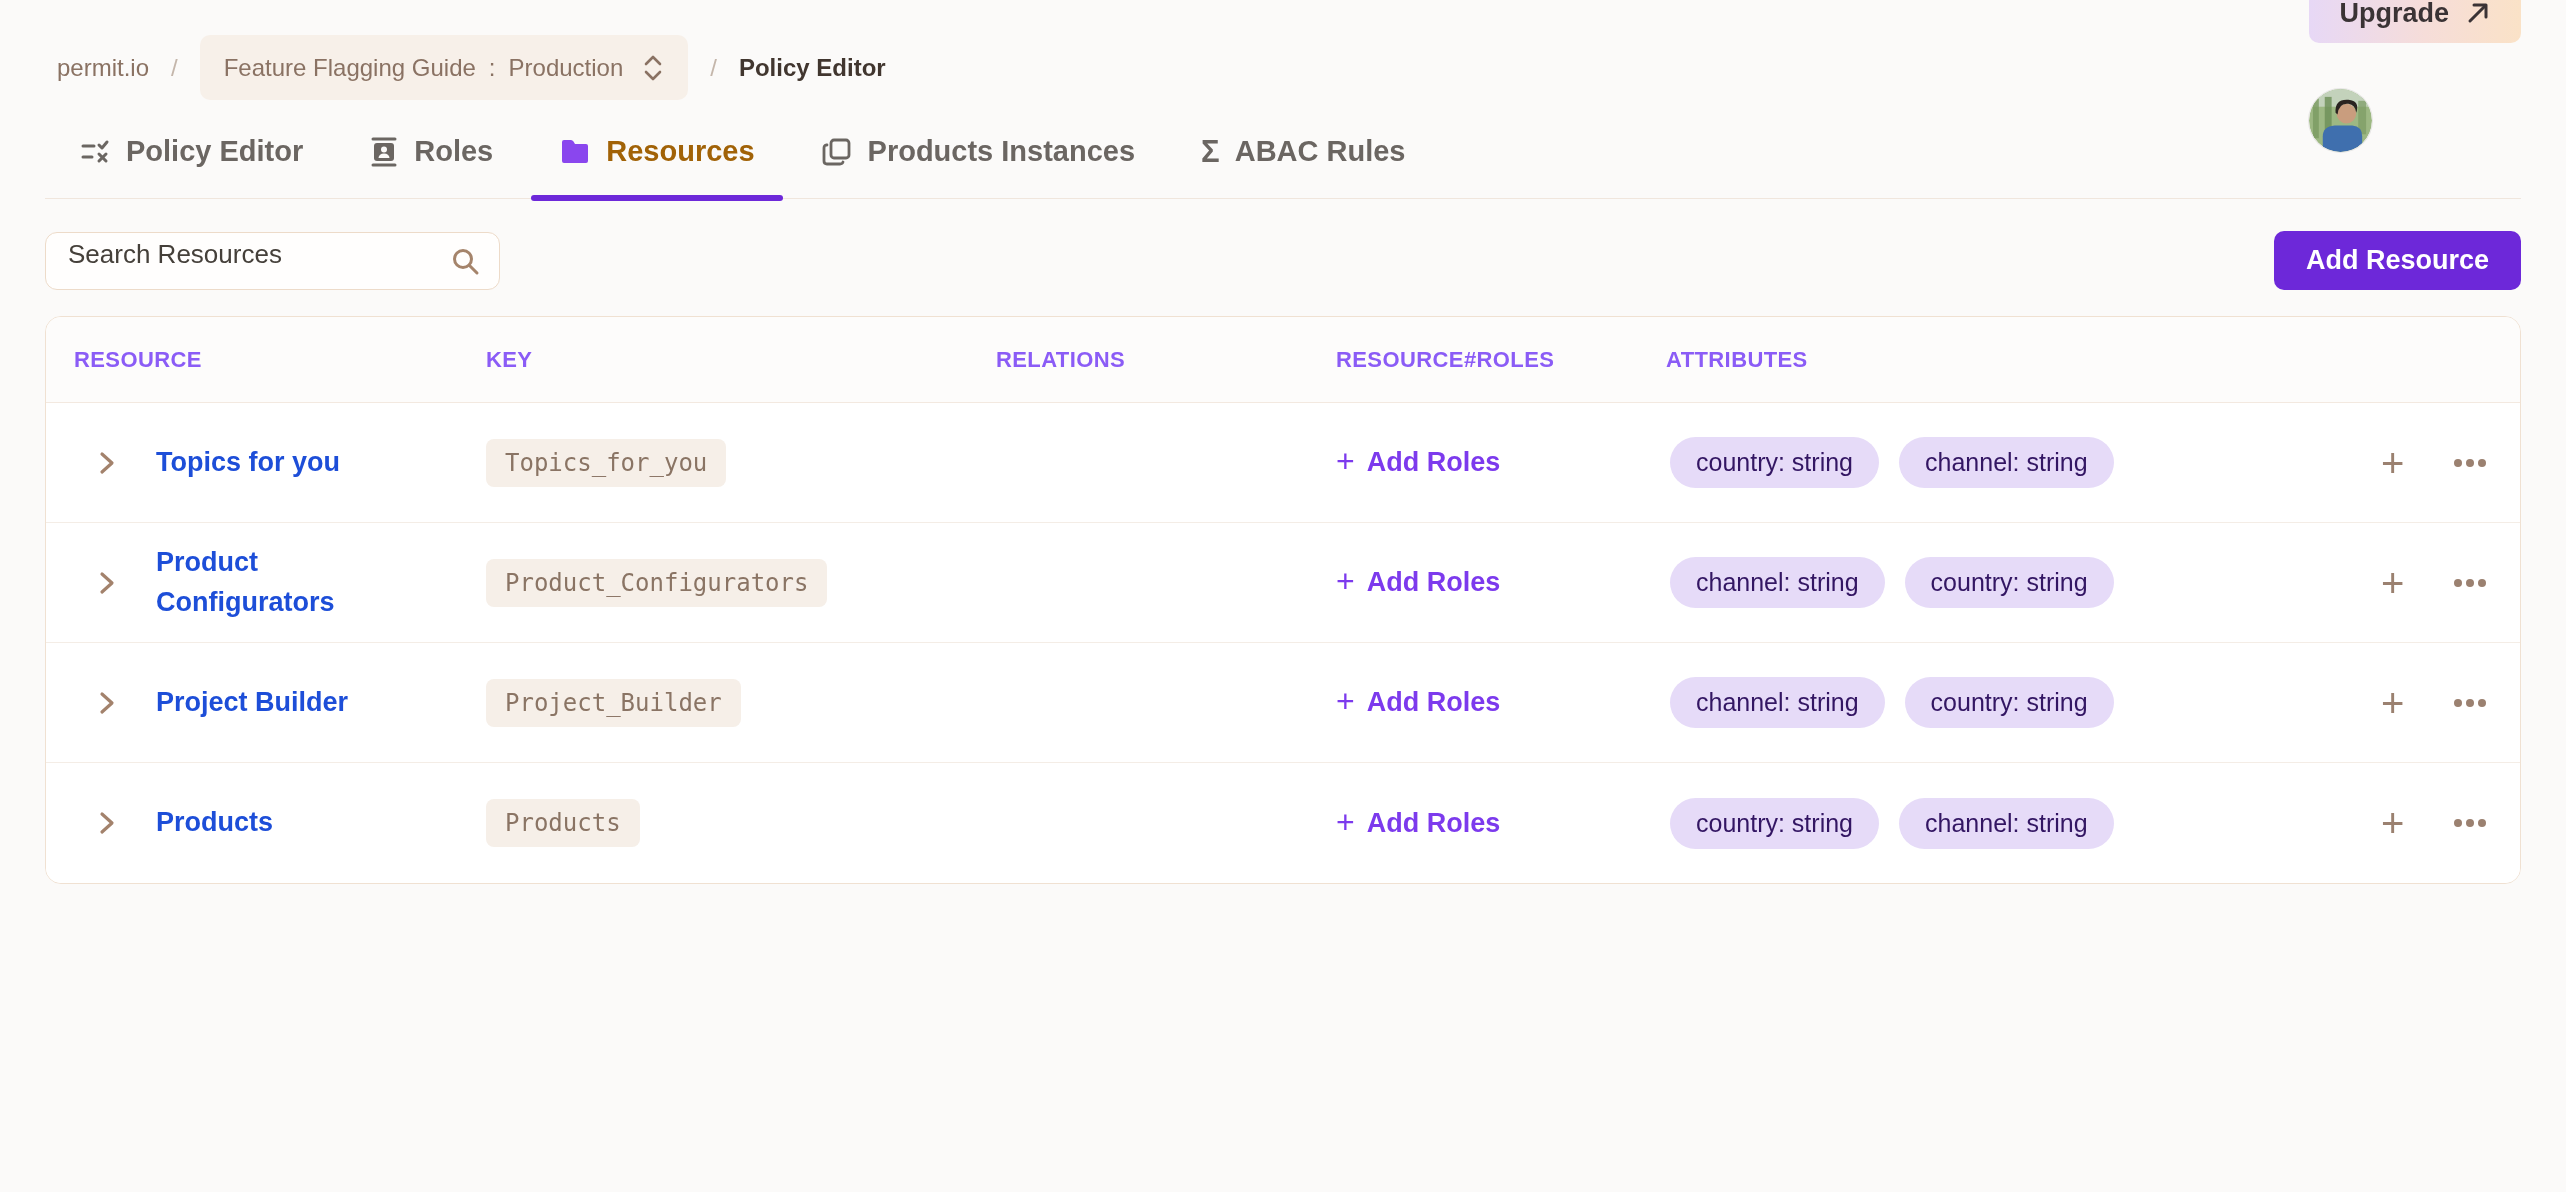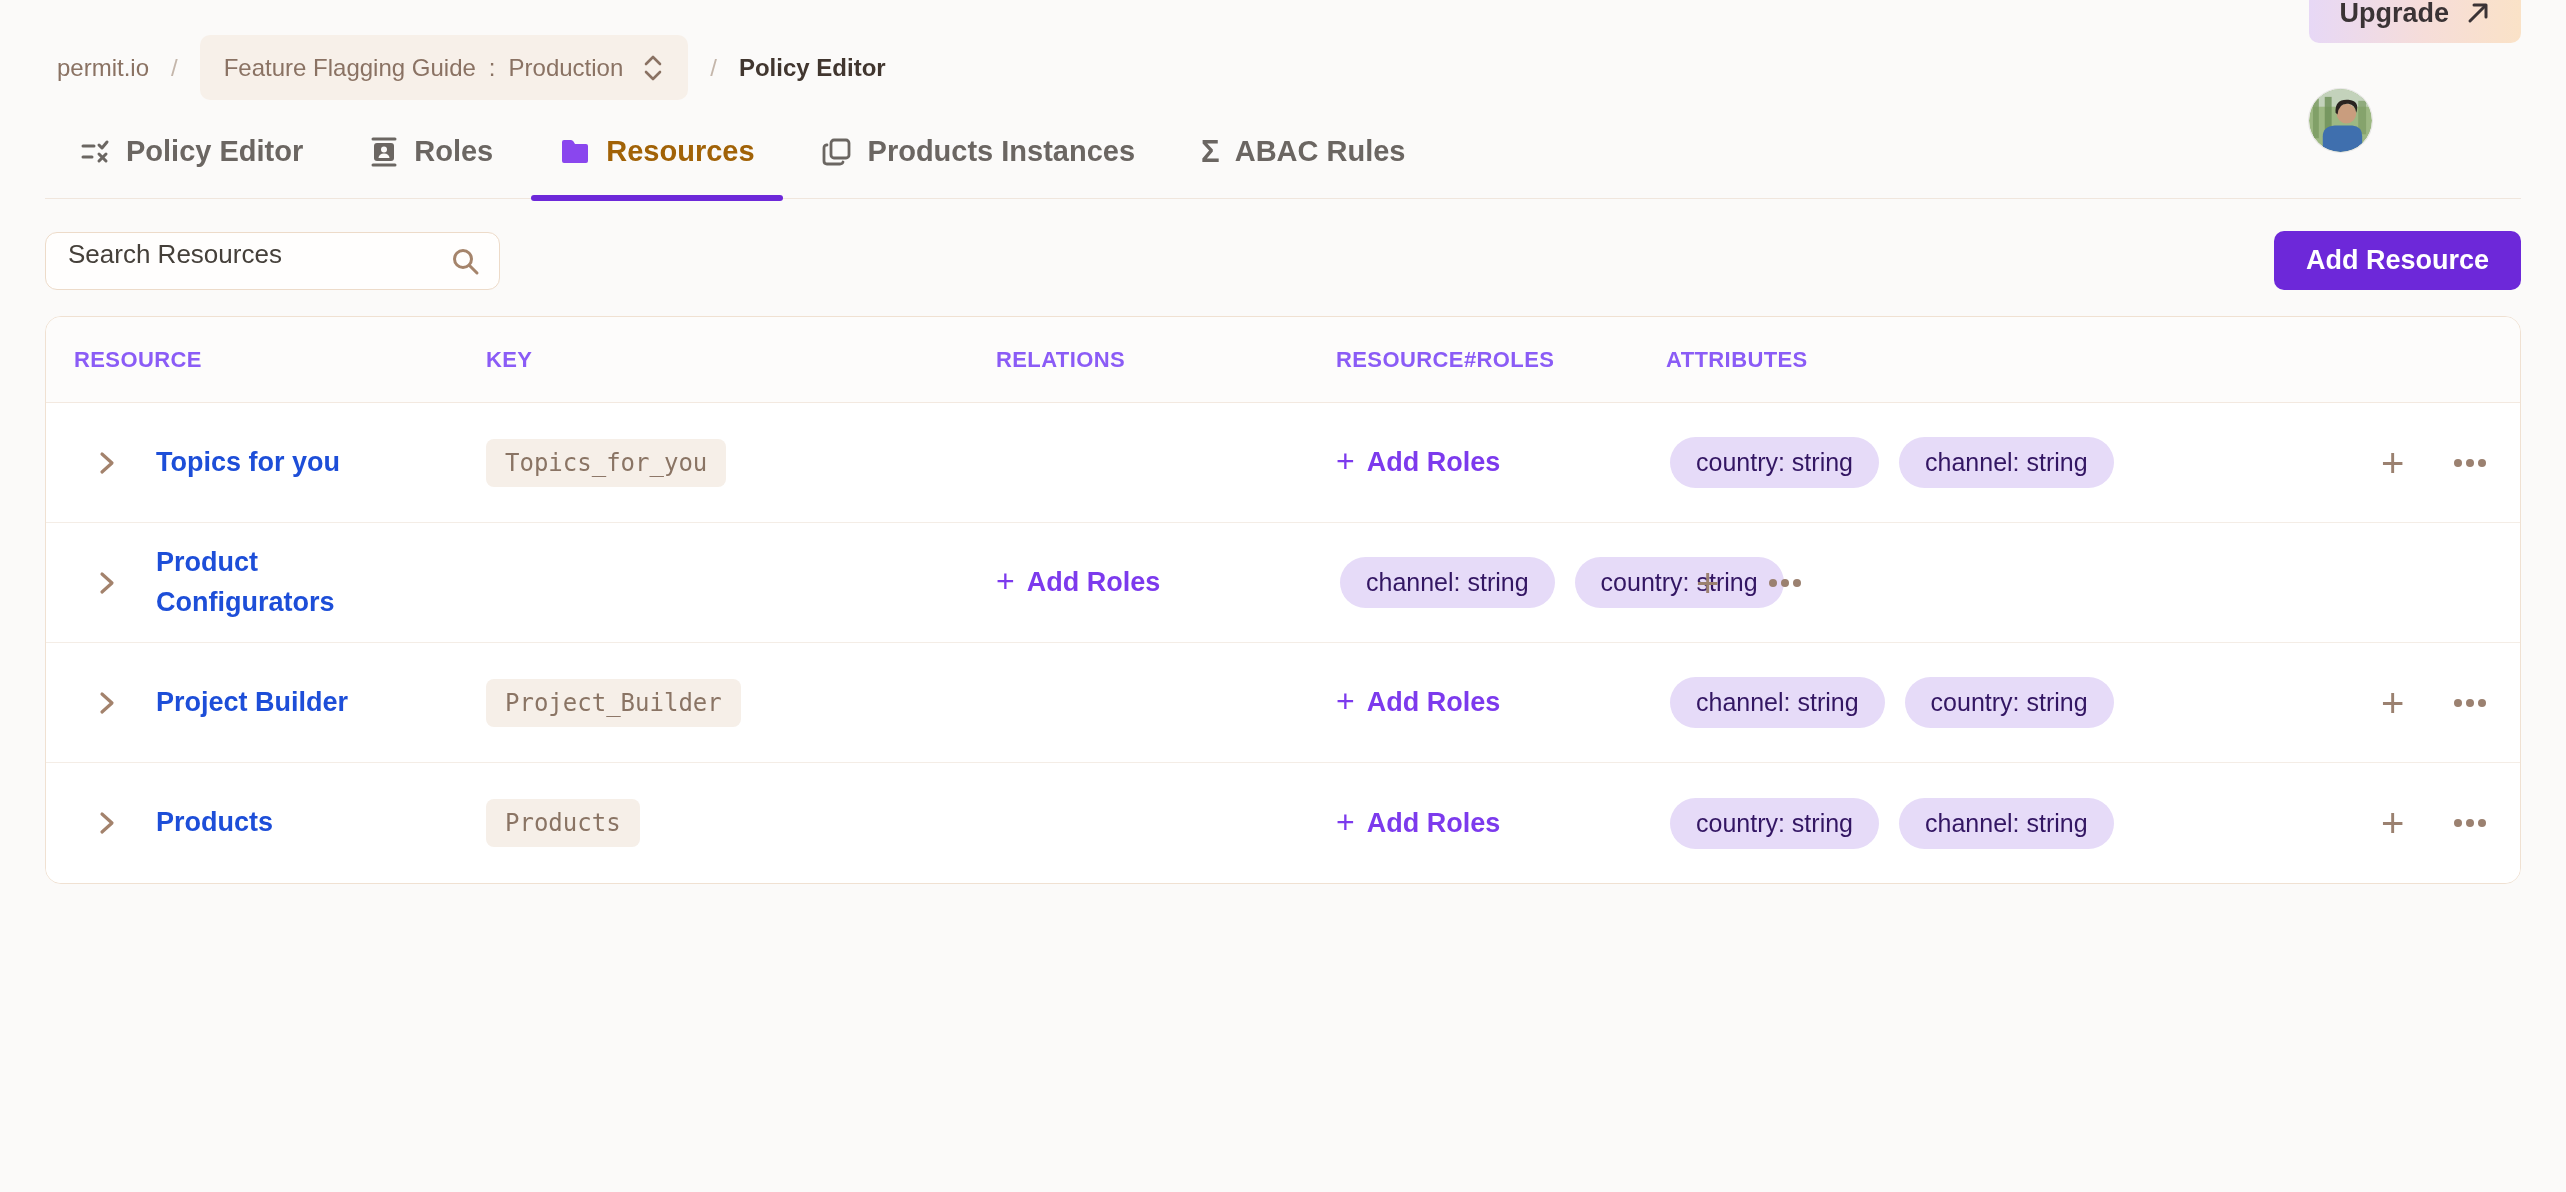--- a/index.html
+++ b/index.html
@@ -294,20 +294,21 @@
 
     <div class="trow grid">
       <div class="cell-expand">
         <button class="expand-btn">
           <svg width="22" height="30" viewBox="0 0 22 30" fill="none" stroke="#a3826c" stroke-width="3.2" stroke-linecap="round" stroke-linejoin="round">
               <polyline points="6,6 16,15 6,24"></polyline>
             </svg>
         </button>
       </div>
       <div class="cell-name">Product Configurators</div>
+      <div><span class="key-pill">Product_Configurators</span></div>
       <div></div>
       <div>
         <button class="add-roles">
           <span class="plus-glyph">+</span>
           <span>Add Roles</span>
         </button>
       </div>
       <div class="cell-attrs">
         <span class="attr-pill">channel: string</span>
         <span class="attr-pill">country: string</span>

